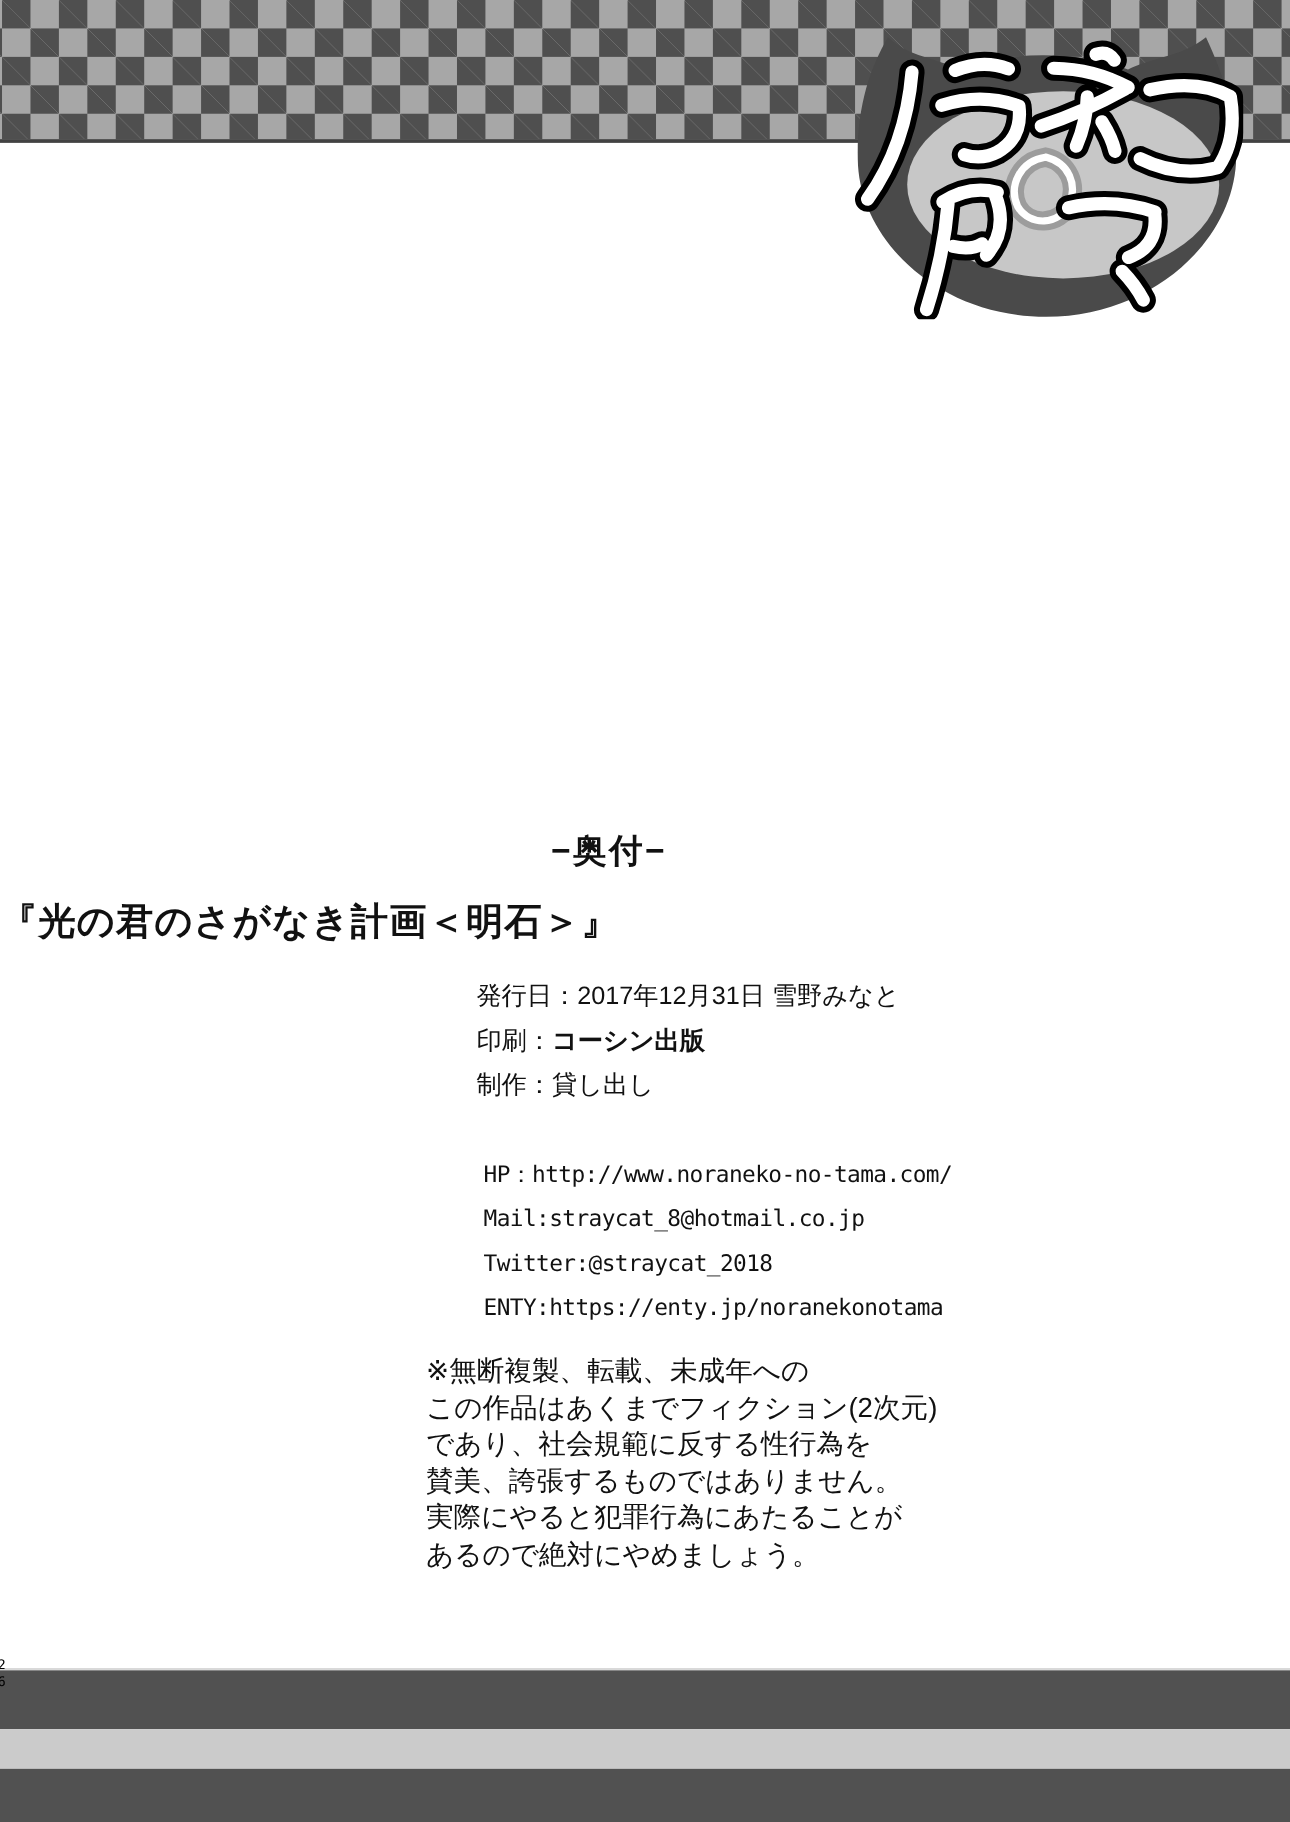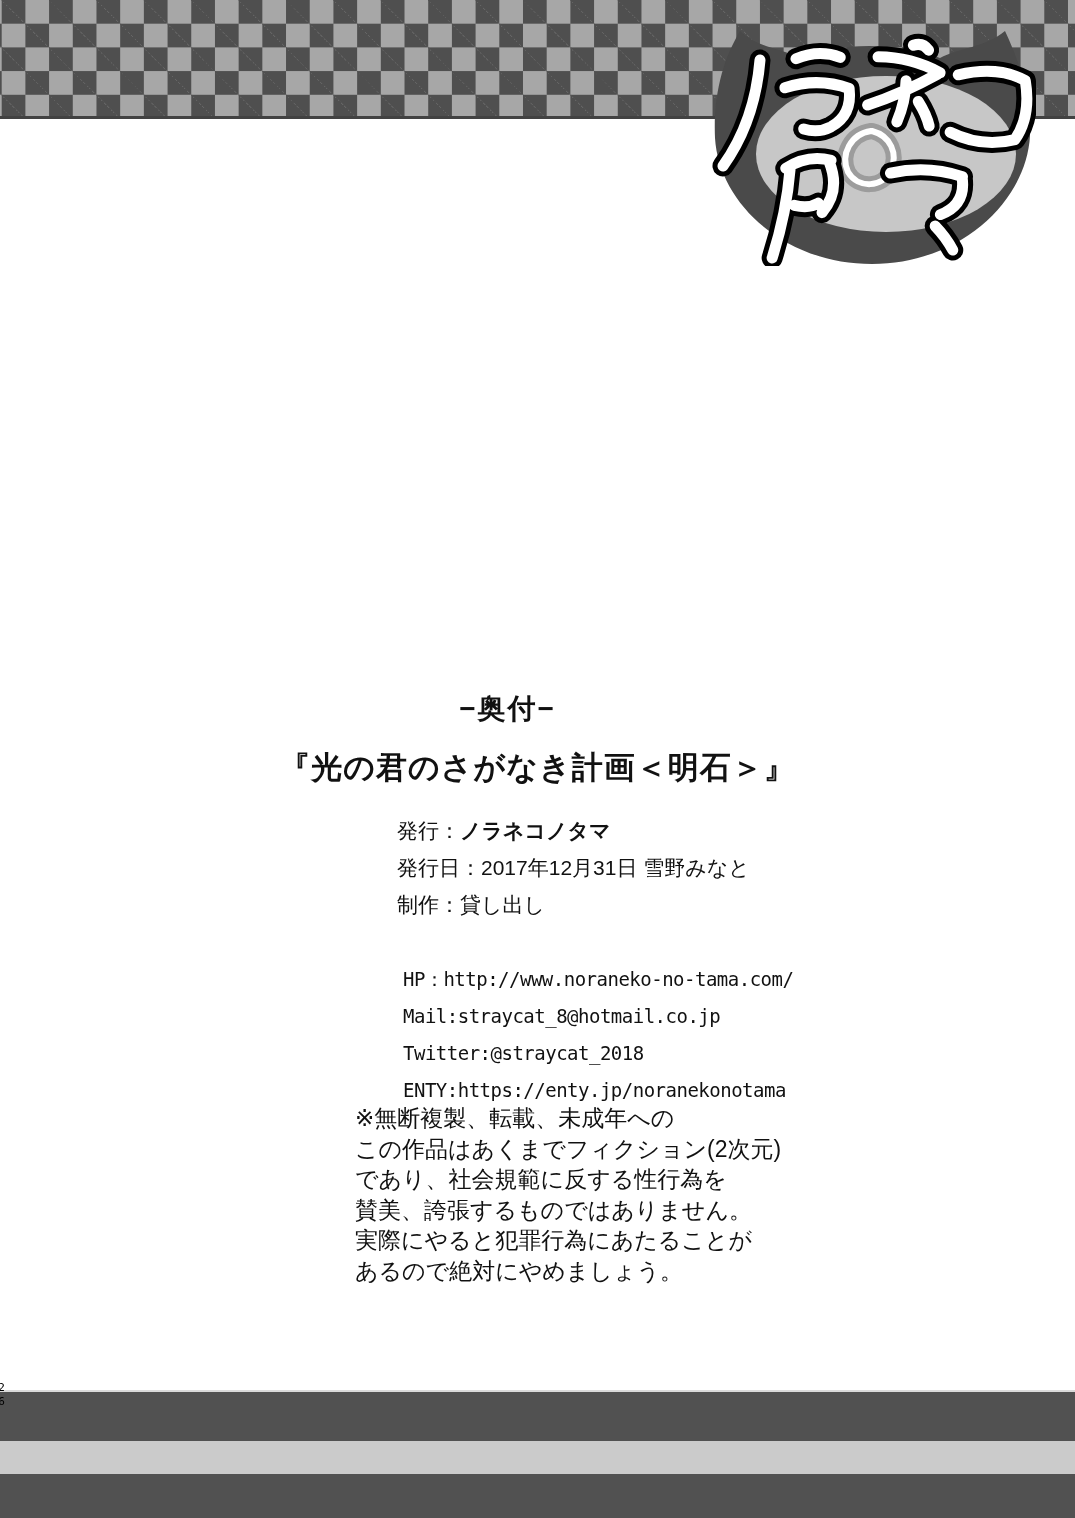--- a/index.html
+++ b/index.html
@@ -40,35 +40,34 @@
   .no-inner   { fill:none; stroke:#ffffff; stroke-width:6;  stroke-linecap:round; stroke-linejoin:round; }
 
   
   .okuzuke-header {
     position:absolute; left:0; top:690px; width:1075px;
     text-align:center; transform:translateX(-30px);
     font-size:28px; font-weight:600; letter-spacing:2px;
   }
   .book-title {
     position:absolute; left:0; top:747px; width:1075px;
-    text-align:center;
     font-size:31px; font-weight:700; letter-spacing:1px;
   }
   .credits {
     position:absolute; left:397px; top:812px;
     font-size:21px; line-height:37px; white-space:nowrap;
   }
   .credits .val-bold { font-weight:700; }
   .contact {
     position:absolute; left:355px; top:961px;
     font-family:"DejaVu Sans Mono","Liberation Mono",monospace;
     font-size:19px; line-height:37px; letter-spacing:-0.5px; white-space:nowrap;margin-left:48px;
   }
   .disclaimer {
-    position:absolute; left:355px; top:1103px;
+    position:absolute; left:355px; top:1127px;
     font-size:23px; line-height:30.5px; font-weight:500; white-space:nowrap;
   }
 
   
   .page-num {
     position:absolute; left:-4px; top:1381px;
     writing-mode:vertical-rl; text-orientation:upright;
     font-size:11px; letter-spacing:1px; line-height:11px;
     color:#000; z-index:6;
     font-family:"DejaVu Sans Mono","Liberation Mono",monospace;
@@ -125,22 +124,22 @@
       <path class="glyph-outer" d="M191 159 Q227 147 263 155 M263 157 Q269 183 245 195 M241 207 Q253 217 261 229"></path>
       <path class="glyph-inner" d="M191 159 Q227 147 263 155 M263 157 Q269 183 245 195 M241 207 Q253 217 261 229"></path>
     </g>
   </svg>
 </div>
 
 <div class="okuzuke-header">−奥付−</div>
 <div class="book-title">『光の君のさがなき計画＜明石＞』</div>
 
 <div class="credits">
-  <div><span>発行：</span><span class="val-bold">ノラネコノタマ</span></div>
   <div><span>発行日：</span><span>2017年12月31日 雪野みなと</span></div>
+  <div><span>印刷：</span><span class="val-bold">コーシン出版</span></div>
   <div><span>制作：</span><span>貸し出し</span></div>
 </div>
 
 <div class="contact">
   <div>HP：http://www.noraneko-no-tama.com/</div>
   <div>Mail:straycat_8@hotmail.co.jp</div>
   <div>Twitter:@straycat_2018</div>
   <div>ENTY:https://enty.jp/noranekonotama</div>
 </div>
 

